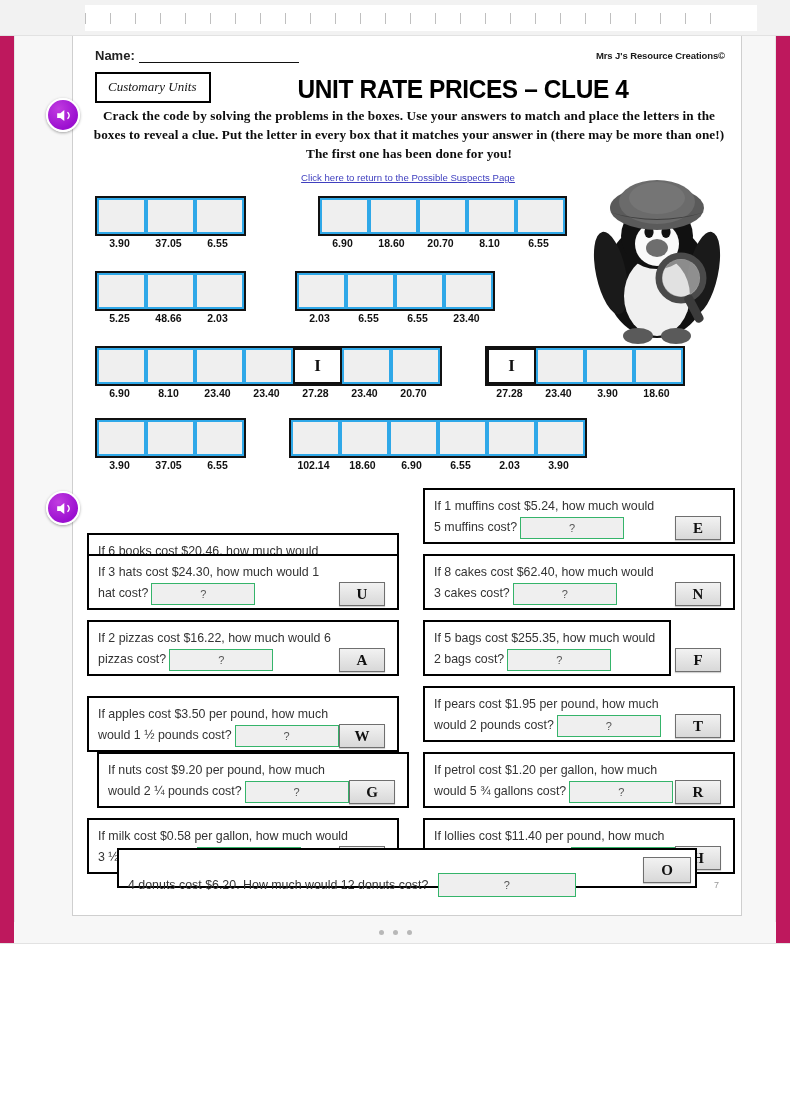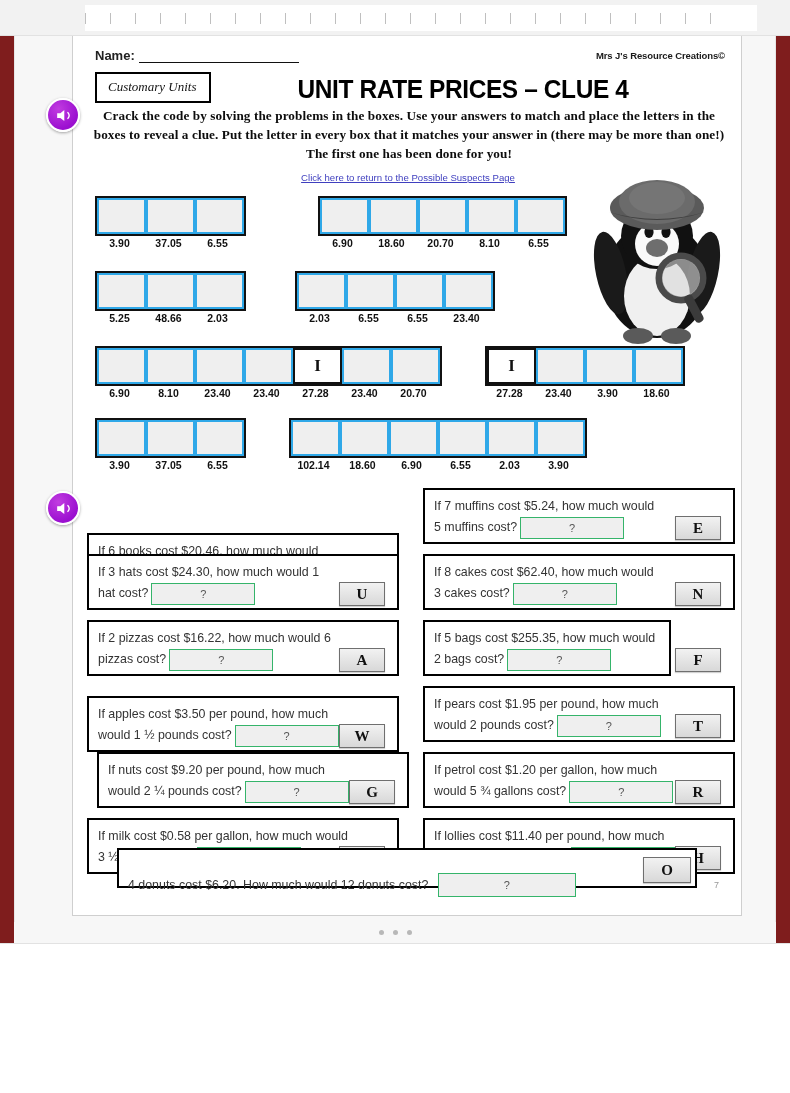--- a/index.html
+++ b/index.html
@@ -22,21 +22,21 @@
     display: flex; align-items: center;
   }
   .ruler-tick {
     width: 1px; height: 11px; background: #bfbfbf; margin-right: 24px;
     flex: 0 0 auto;
   }
 
   
   #workspace {
     position: absolute; left: 0; top: 36px; width: 790px; height: 1057px;
-    background: #7f1d1d;
+    background: #be185d;
   }
   #page-shadow {
     position: absolute; left: 14px; top: 0px; width: 762px; height: 890px;
     background: #f7f7f7;
     border-left: 1px solid #e6e6e6;
     border-right: 1px solid #e6e6e6;
   }
   #page {
     position: absolute; left: 72px; top: 0px; width: 670px; height: 880px;
     background: #ffffff;
@@ -403,21 +403,21 @@
           <div class="code-label">3.90</div>
         </div>
       </div>
 
     <div id="questions-layer">
         <div class="q-box" style="left: 14px; top: 452px; width: 312px; height: 56px; margin-top: 45px;">
           <div class="q-text">If 6 books  cost $20.46, how much would</div>
           <span class="q-letter" style="left: 250px; top: 26px; width: 46px; height: 24px;">I</span>
         </div>
         <div class="q-box" style="left: 350px; top: 452px; width: 312px; height: 56px;">
-          <div class="q-text">If 7 muffins cost $5.24, how much would</div>
+          <div class="q-text">If 1 muffins cost $5.24, how much would</div>
           <div class="q-text" style="white-space: nowrap;"><span>5 muffins cost?</span><span class="q-answer-input" style="width: 104px; height: 22px; line-height: 20px; margin-left: 3px;">?</span></div>
           <span class="q-letter" style="left: 250px; top: 26px; width: 46px; height: 24px;">E</span>
         </div>
         <div class="q-box" style="left: 14px; top: 518px; width: 312px; height: 56px;">
           <div class="q-text">If 3 hats cost $24.30, how much would 1</div>
           <div class="q-text" style="white-space: nowrap;"><span>hat cost?</span><span class="q-answer-input" style="width: 104px; height: 22px; line-height: 20px; margin-left: 3px;">?</span></div>
           <span class="q-letter" style="left: 250px; top: 26px; width: 46px; height: 24px;">U</span>
         </div>
         <div class="q-box" style="left: 350px; top: 518px; width: 312px; height: 56px;">
           <div class="q-text">If 8 cakes  cost $62.40, how much would</div>

